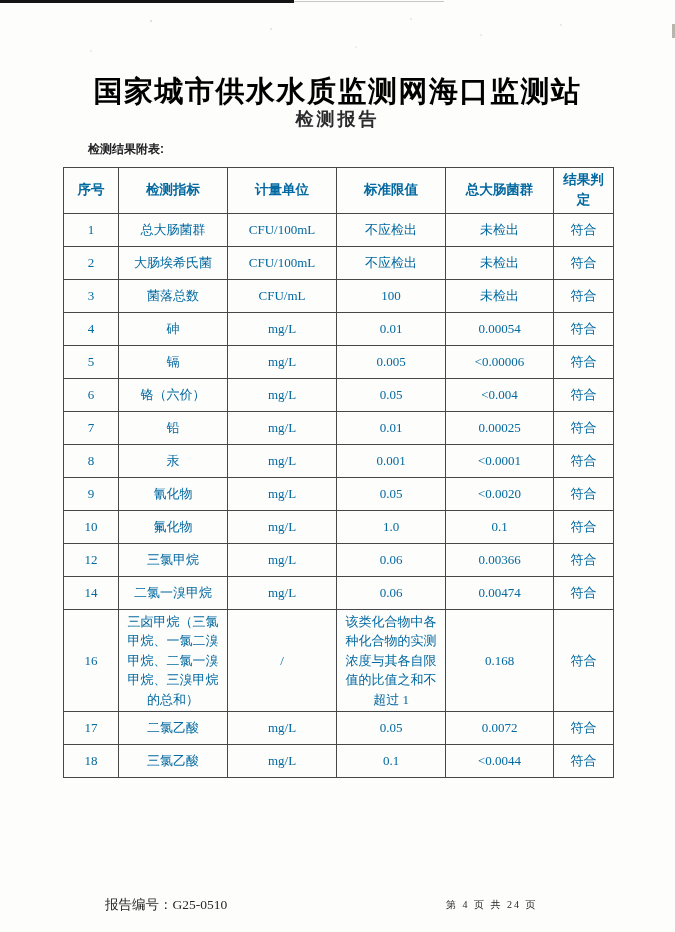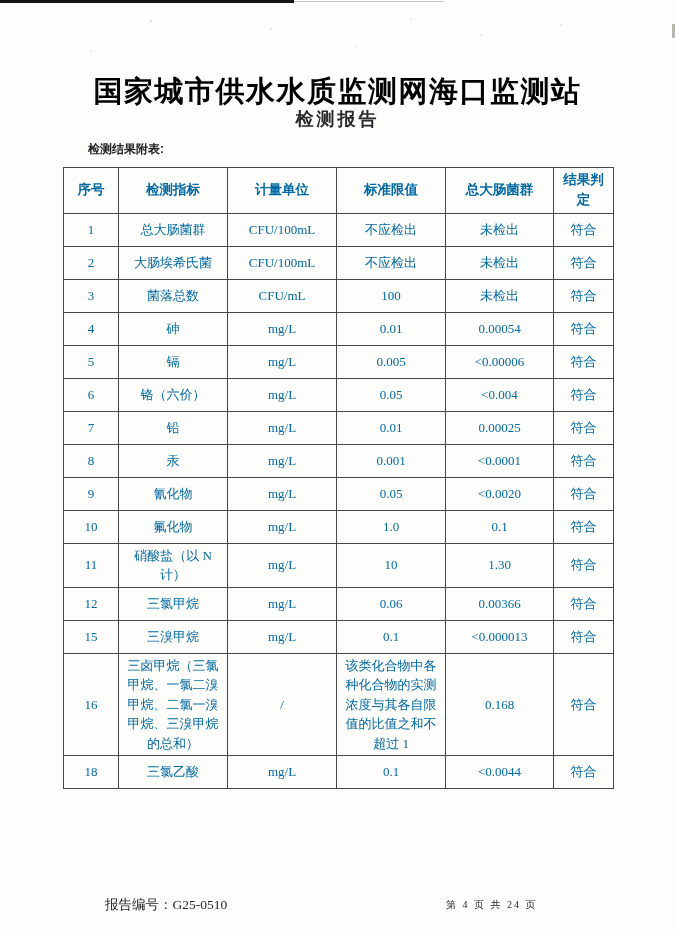--- a/index.html
+++ b/index.html
@@ -249,52 +249,52 @@
         </tr>
         <tr>
           <td>10</td>
           <td>氟化物</td>
           <td>mg/L</td>
           <td>1.0</td>
           <td>0.1</td>
           <td>符合</td>
         </tr>
         <tr>
-          <td>11</td>
-          <td>硝酸盐（以 N 计）</td>
-          <td>mg/L</td>
-          <td>10</td>
-          <td>1.30</td>
-          <td>符合</td>
-        </tr>
-        <tr>
           <td>12</td>
           <td>三氯甲烷</td>
           <td>mg/L</td>
           <td>0.06</td>
           <td>0.00366</td>
           <td>符合</td>
         </tr>
         <tr>
-          <td>15</td>
-          <td>三溴甲烷</td>
-          <td>mg/L</td>
-          <td>0.1</td>
-          <td>&lt;0.000013</td>
+          <td>14</td>
+          <td>二氯一溴甲烷</td>
+          <td>mg/L</td>
+          <td>0.06</td>
+          <td>0.00474</td>
           <td>符合</td>
         </tr>
         <tr>
           <td>16</td>
           <td>三卤甲烷（三氯甲烷、一氯二溴甲烷、二氯一溴甲烷、三溴甲烷的总和）</td>
           <td>/</td>
           <td>该类化合物中各种化合物的实测浓度与其各自限值的比值之和不超过 1</td>
           <td>0.168</td>
           <td>符合</td>
         </tr>
         <tr>
+          <td>17</td>
+          <td>二氯乙酸</td>
+          <td>mg/L</td>
+          <td>0.05</td>
+          <td>0.0072</td>
+          <td>符合</td>
+        </tr>
+        <tr>
           <td>18</td>
           <td>三氯乙酸</td>
           <td>mg/L</td>
           <td>0.1</td>
           <td>&lt;0.0044</td>
           <td>符合</td>
         </tr>
       </tbody>
   </table>
 

